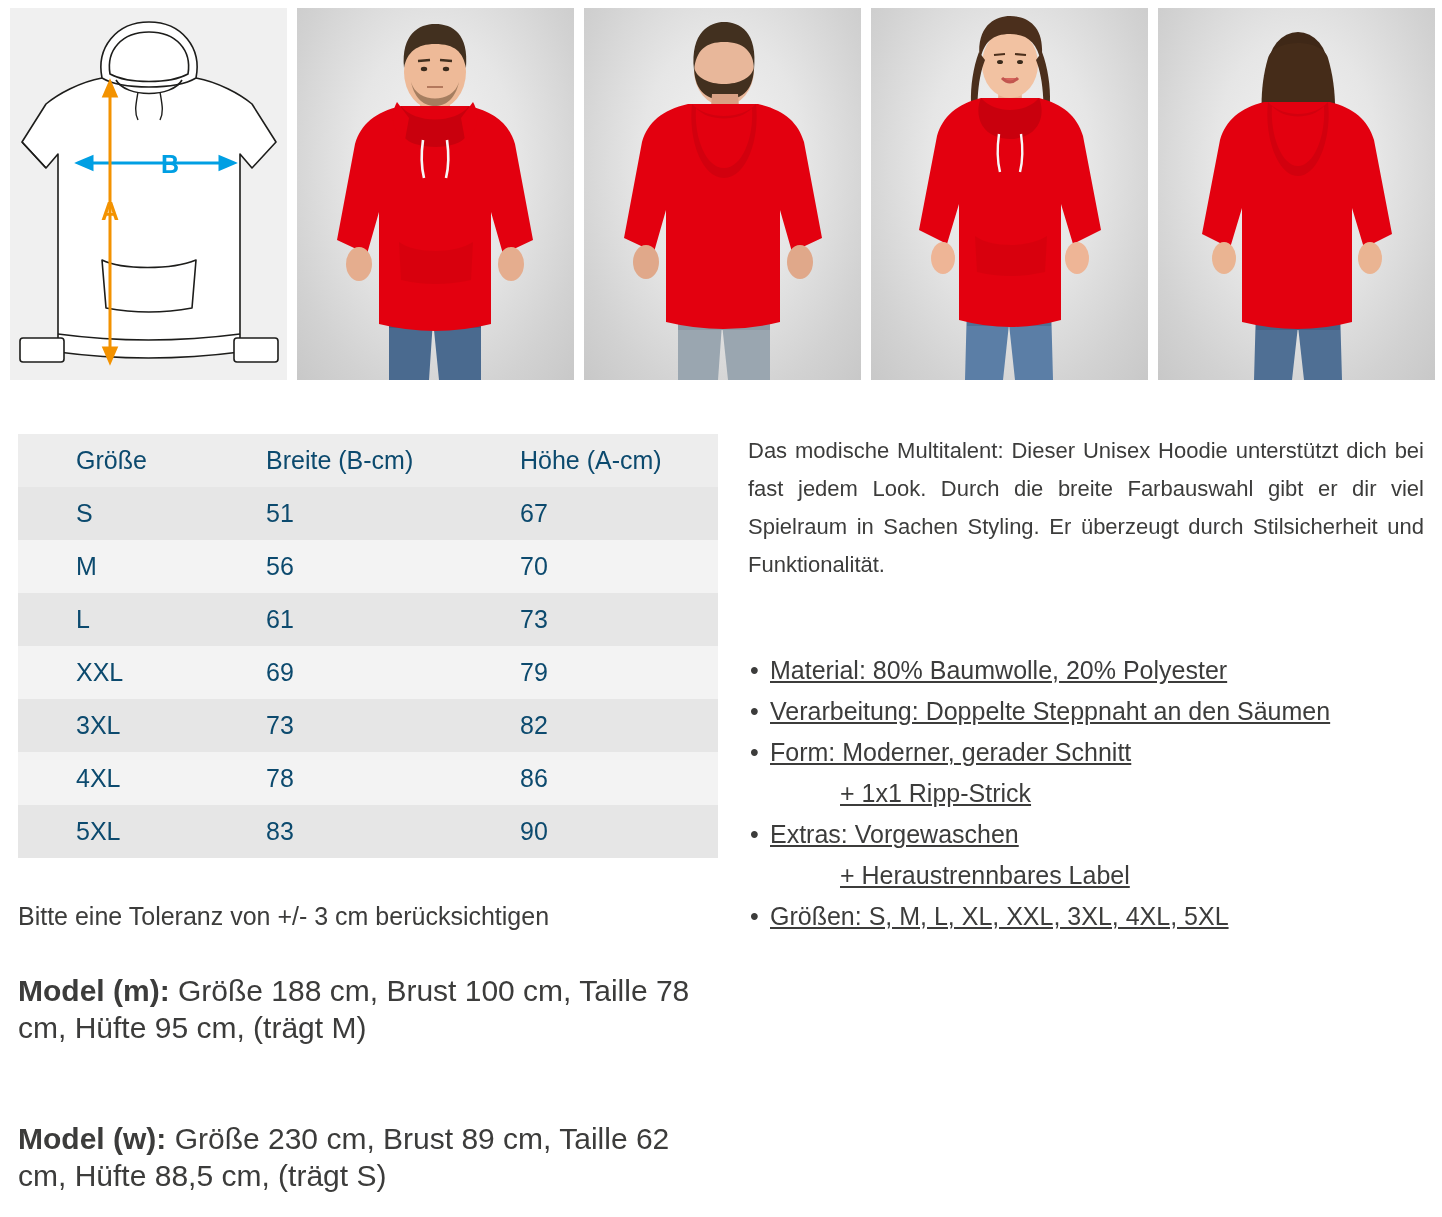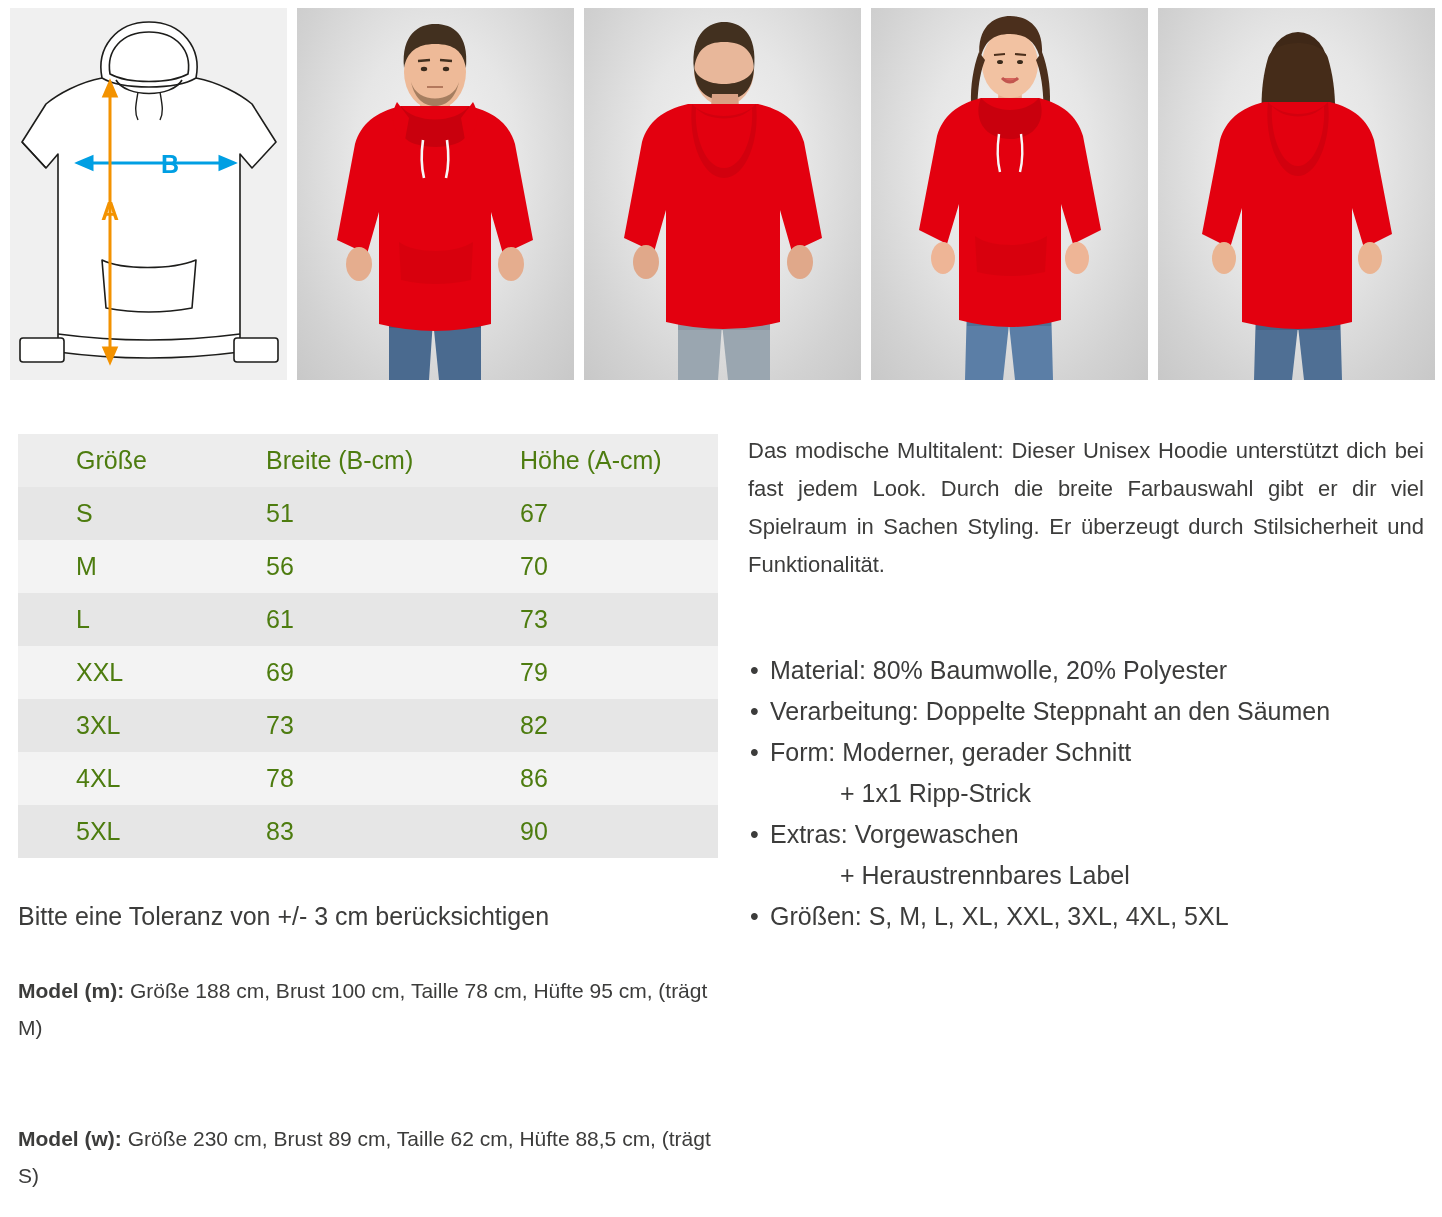--- a/index.html
+++ b/index.html
@@ -54,21 +54,21 @@
   }
 
   
   .size-table {
     position: absolute;
     left: 18px;
     top: 42px;
     width: 700px;
     border-collapse: collapse;
     font-size: 25px;
-    color: #4d7c0f;
+    color: #0c4a6e;
   }
   .size-table th, .size-table td {
     text-align: left;
     font-weight: normal;
     padding: 0;
     height: 53px;
     vertical-align: middle;
   }
   .size-table th:nth-child(1), .size-table td:nth-child(1) { width: 190px; padding-left: 58px; }
   .size-table th:nth-child(2), .size-table td:nth-child(2) { width: 254px; padding-left: 0px; }
@@ -80,21 +80,21 @@
   .tolerance {
     position: absolute;
     left: 18px;
     top: 510px;
     font-size: 25px;
     color: #3c3c3b;
   }
   .model-note {
     position: absolute;
     left: 18px;
-    font-size: 21px;
+    font-size: 30px;
     line-height: 37px;
     color: #3c3c3b;
     width: 700px;
   }
   .model-note.m { top: 580px; }
   .model-note.w { top: 728px; }
   .model-note b { font-weight: bold; }
 
   
   .desc {
@@ -115,20 +115,21 @@
     margin: 0;
     padding: 0;
     list-style: none;
     font-size: 25px;
     line-height: 41px;
     color: #3c3c3b;
   }
   .spec-list li {
     position: relative;
     padding-left: 22px;
+    text-decoration: underline;
   }
   .spec-list li::before {
     content: "\2022";
     position: absolute;
     left: 2px;
     top: 0;
   }
   .spec-list li.sub {
     padding-left: 92px;
   }

